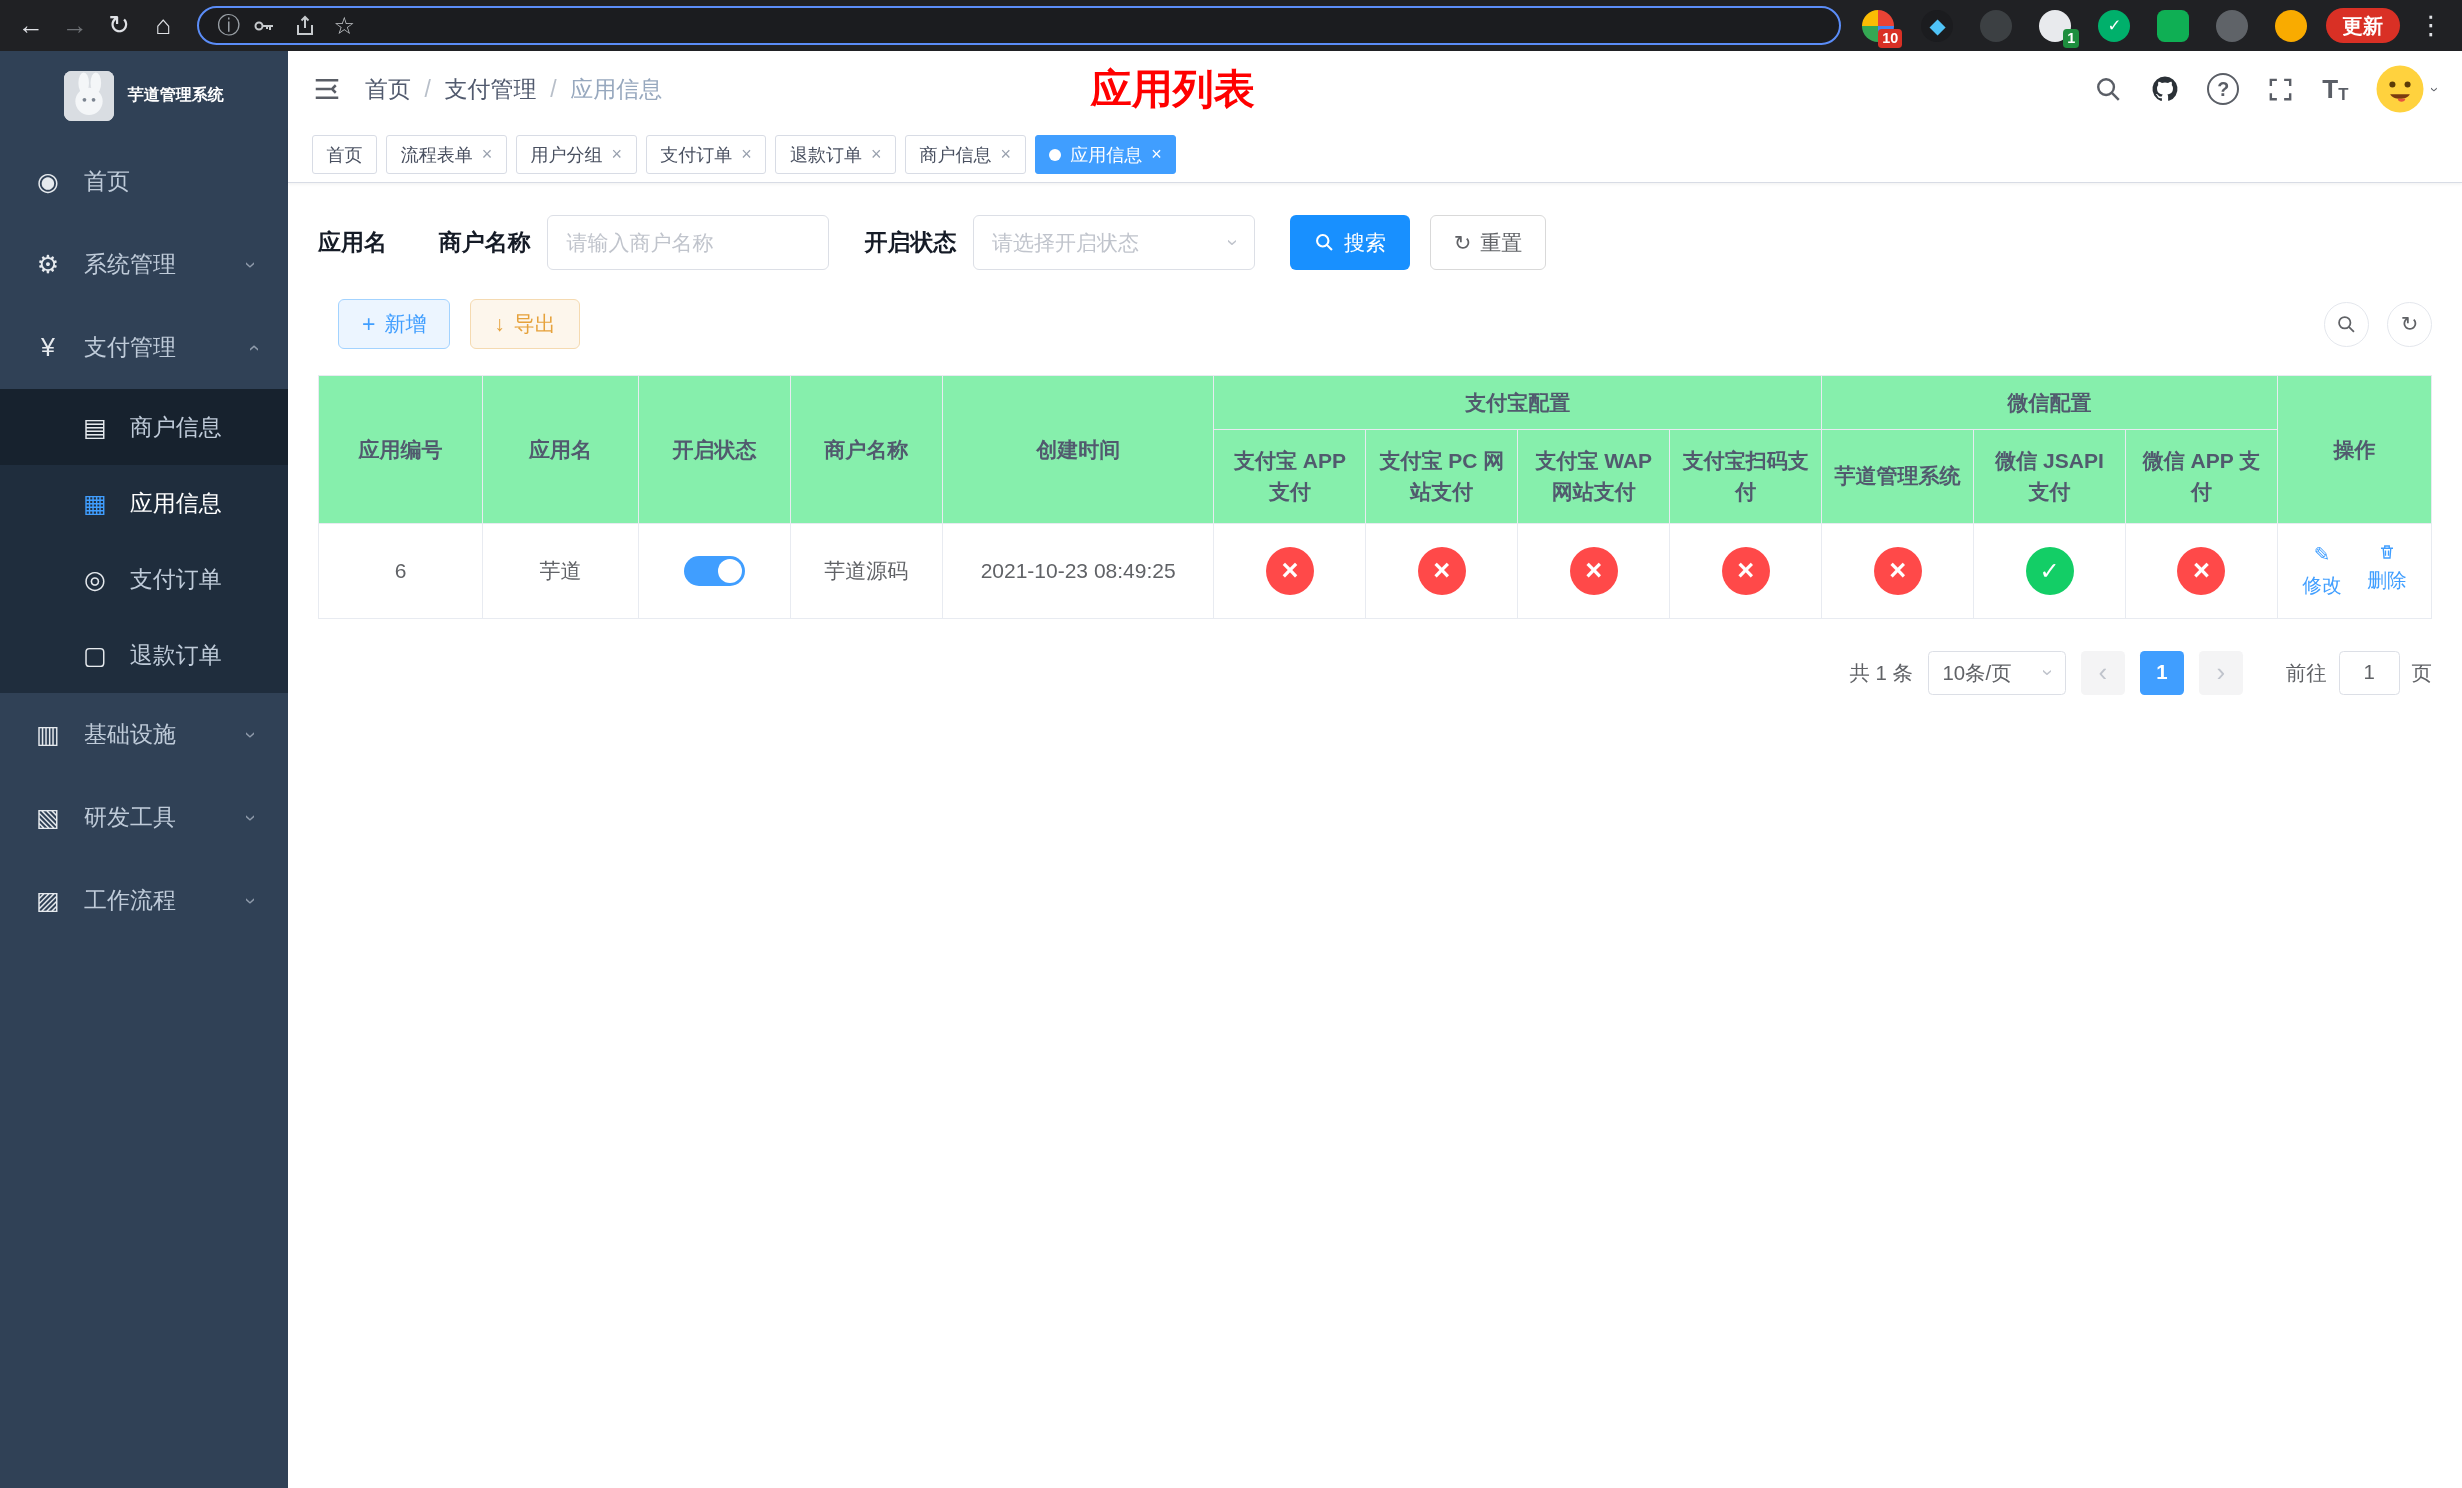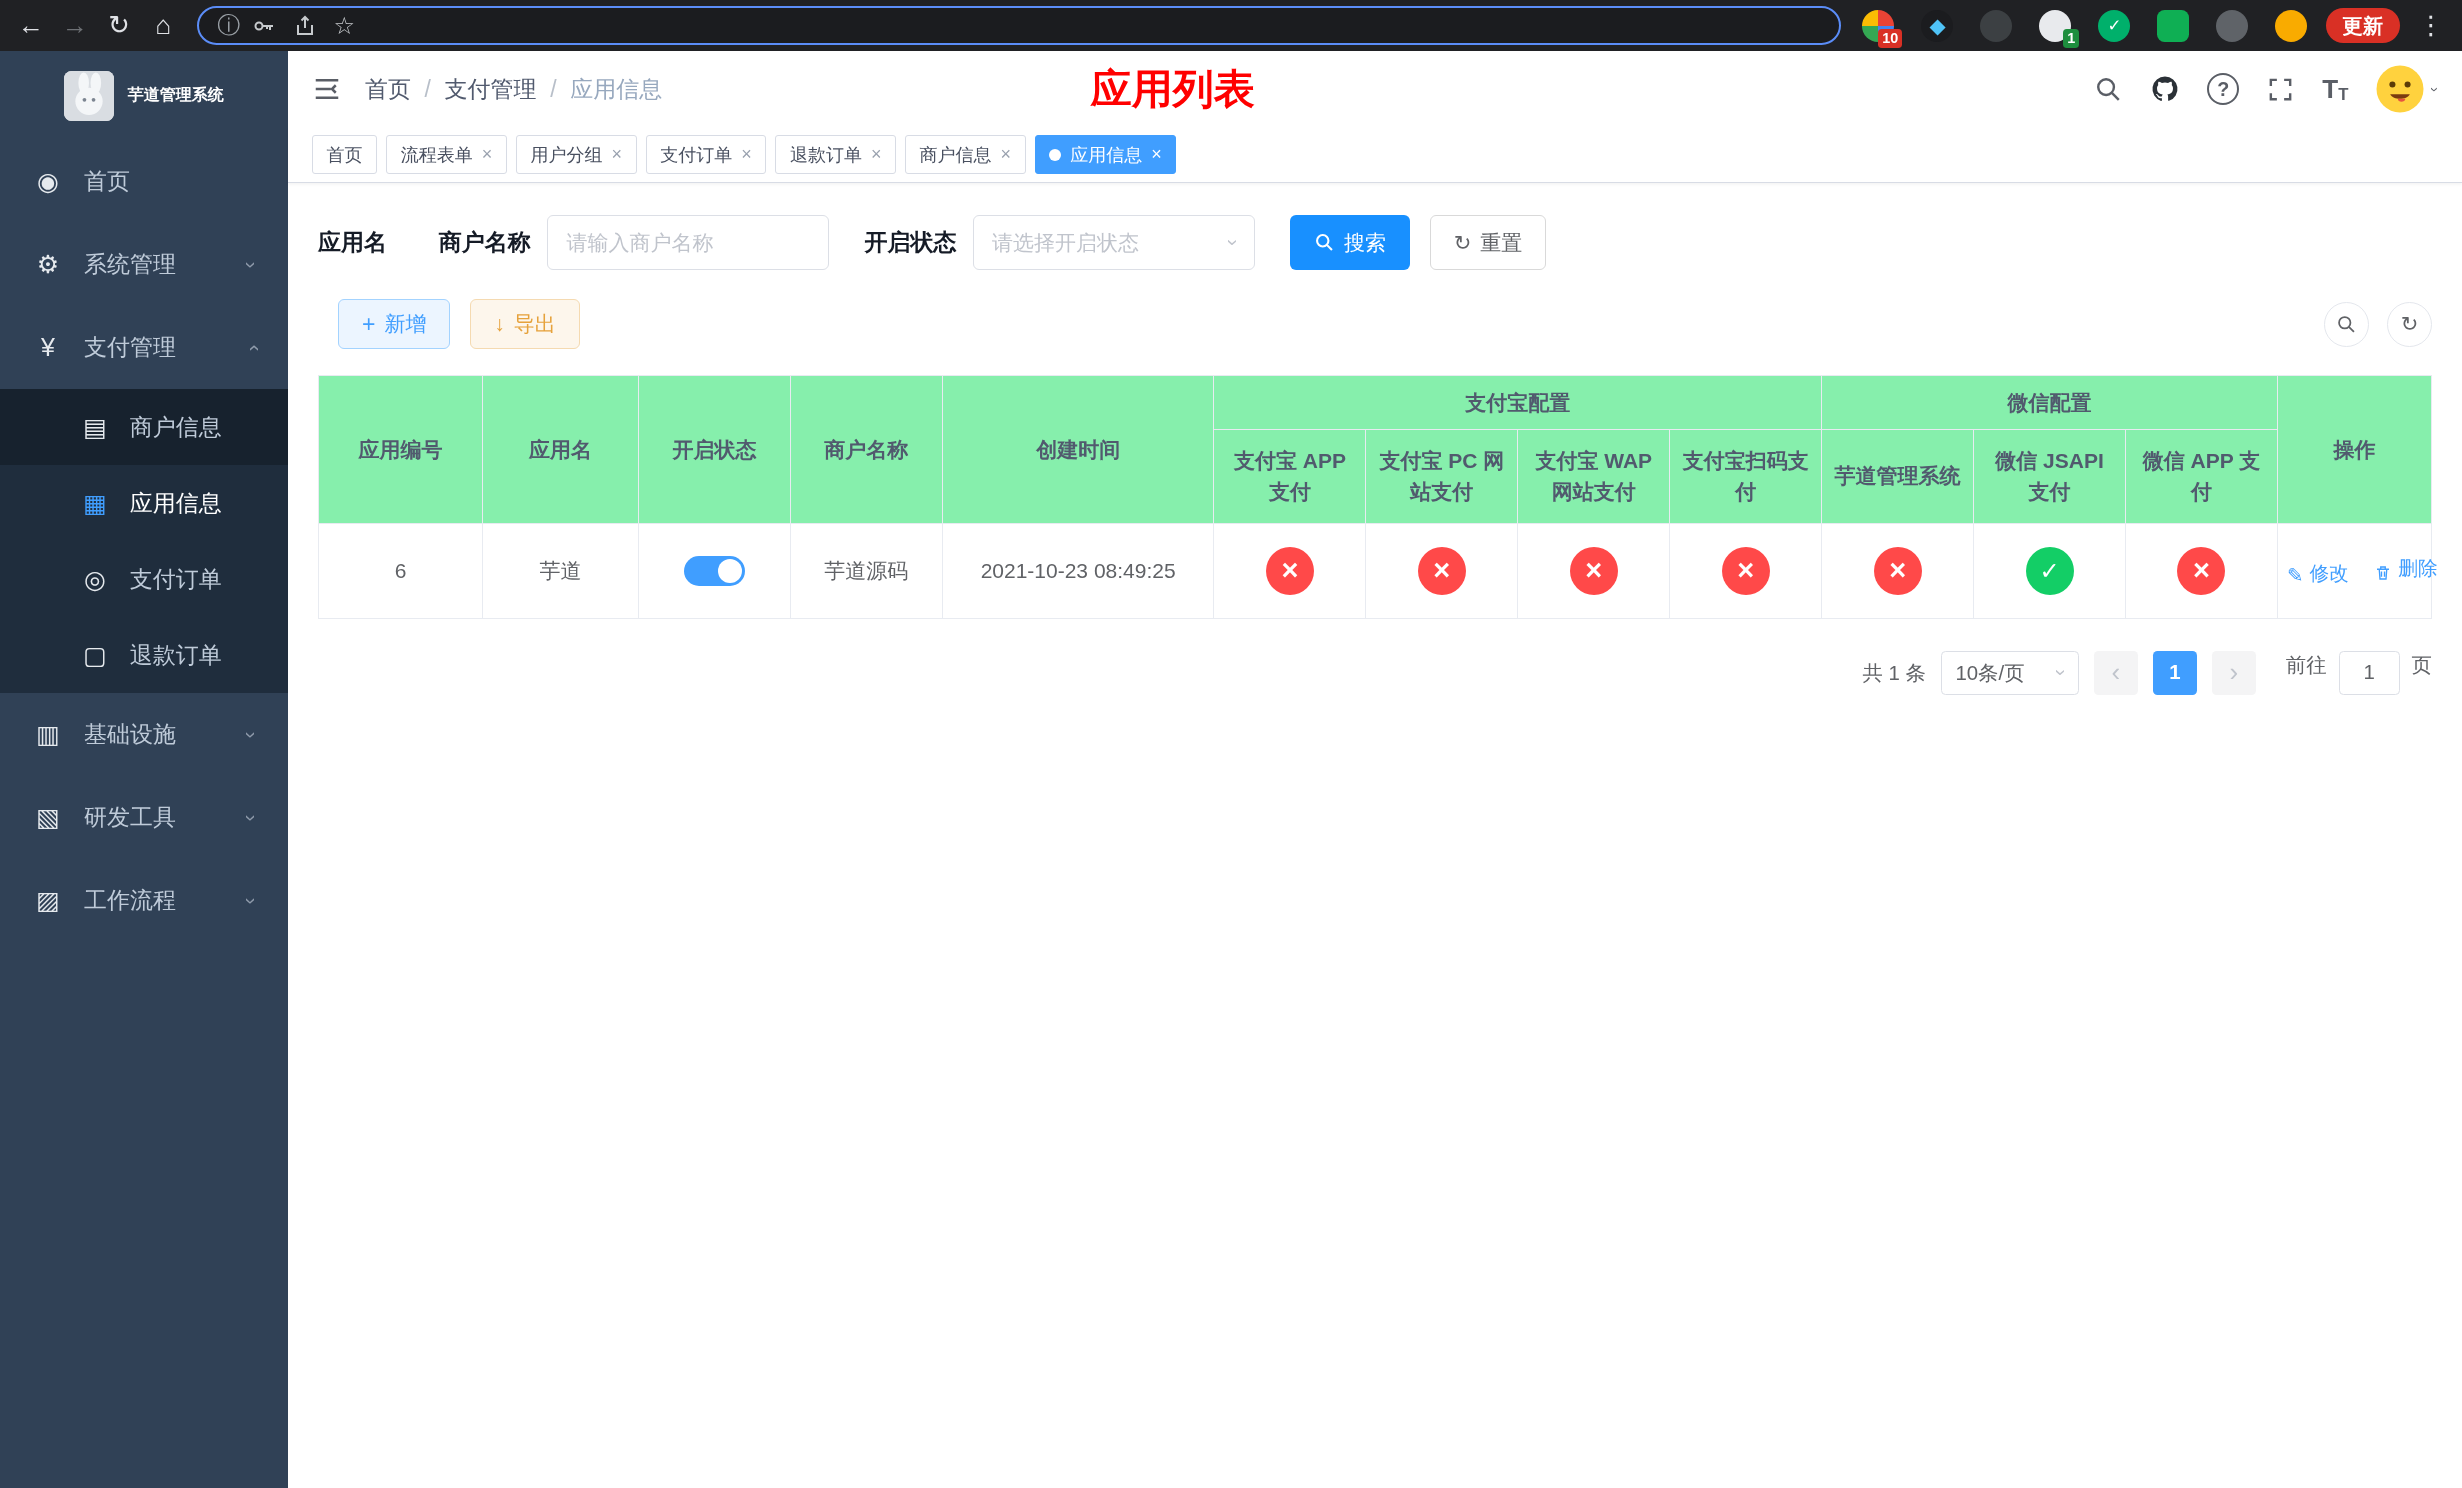--- a/index.html
+++ b/index.html
@@ -135,36 +135,36 @@
 
   .status { width:48px; height:48px; border-radius:50%; display:inline-flex; align-items:center;
             justify-content:center; color:#fff; font-size:29px; font-weight:700; }
   .status[data-status="error"] { background:#ff4949; }
   .status[data-status="error"]::after { content:"×"; }
   .status[data-status="success"] { background:#13ce66; }
   .status[data-status="success"]::after { content:"✓"; font-size:24px; }
 
   .ops { white-space:nowrap; }
   .ops a { color:#409eff; font-size:19.7px; text-decoration:none; display:inline-flex;
-           align-items:flex-end; gap:6px; cursor:pointer; }
+           align-items:center; gap:6px; cursor:pointer;flex-direction:column; }
   .ops a + a { margin-left:19.7px; }
   .i-edit::before{content:"✎";}
 
   
   .pager { display:flex; align-items:center; justify-content:flex-end; gap:15px; margin-top:32px;
            font-size:20.4px; color:#606266; }
   .psize { width:138px; height:44px; border:0.8px solid #dcdfe6; border-radius:4.5px; display:flex;
            align-items:center; justify-content:space-between; padding:0 13.6px; color:#606266; cursor:pointer; }
   .pbtn { width:44px; height:44px; border-radius:4.5px; background:#f4f4f5; color:#c0c4cc; display:flex;
           align-items:center; justify-content:center; font-size:26px; cursor:pointer; }
   .pbtn.cur { background:#409eff; color:#fff; font-size:20.4px; font-weight:600; }
   .i-prev::before{content:"‹";} .i-next::before{content:"›";}
   .goto-input { width:61px; height:44px; border:0.8px solid #dcdfe6; border-radius:4.5px; text-align:center;
                 font-size:20.4px; color:#606266; outline:none; font-family:inherit; }
-  .goto-group { display:flex; align-items:flex-start; gap:12px; margin-left:15px; }
+  .goto-group { display:flex; align-items:center; gap:12px; margin-left:28px; }
 </style>
 </head>
 <body>
 
 <div class="browser">
   <span class="nav-ic i-back"></span>
   <span class="nav-ic dim i-fwd"></span>
   <span class="nav-ic i-reload"></span>
   <span class="nav-ic i-home"></span>
 

